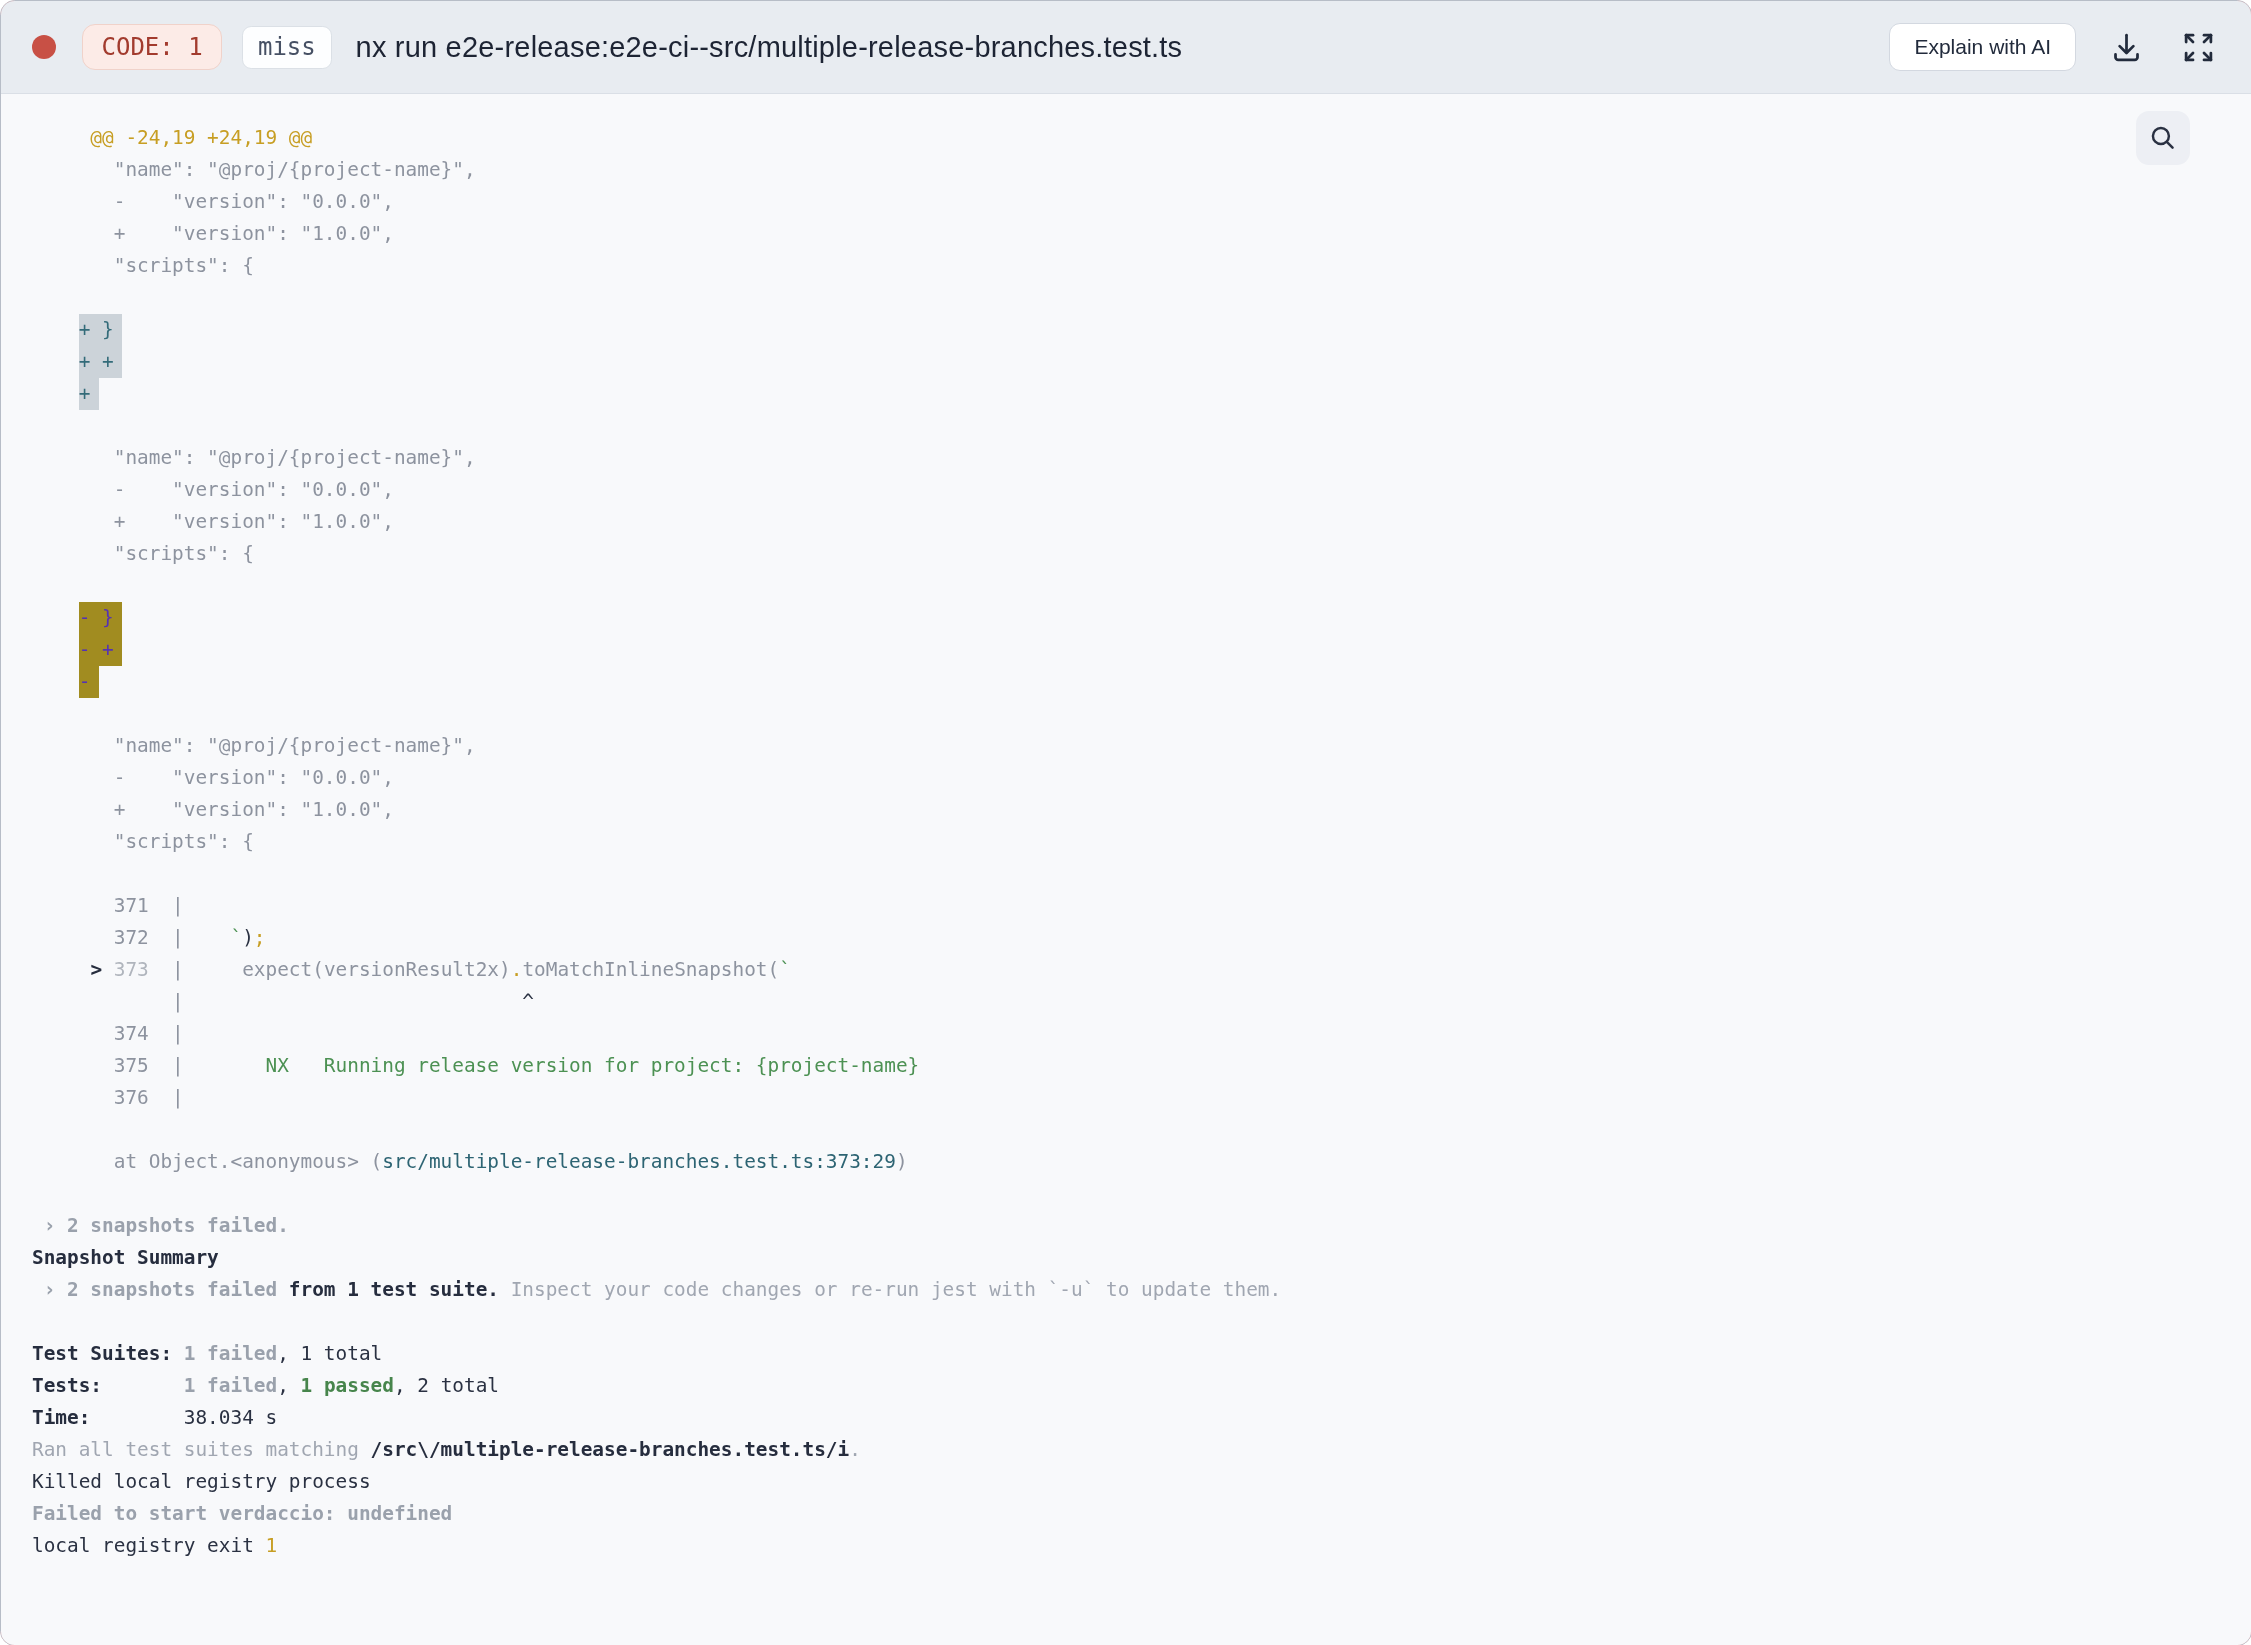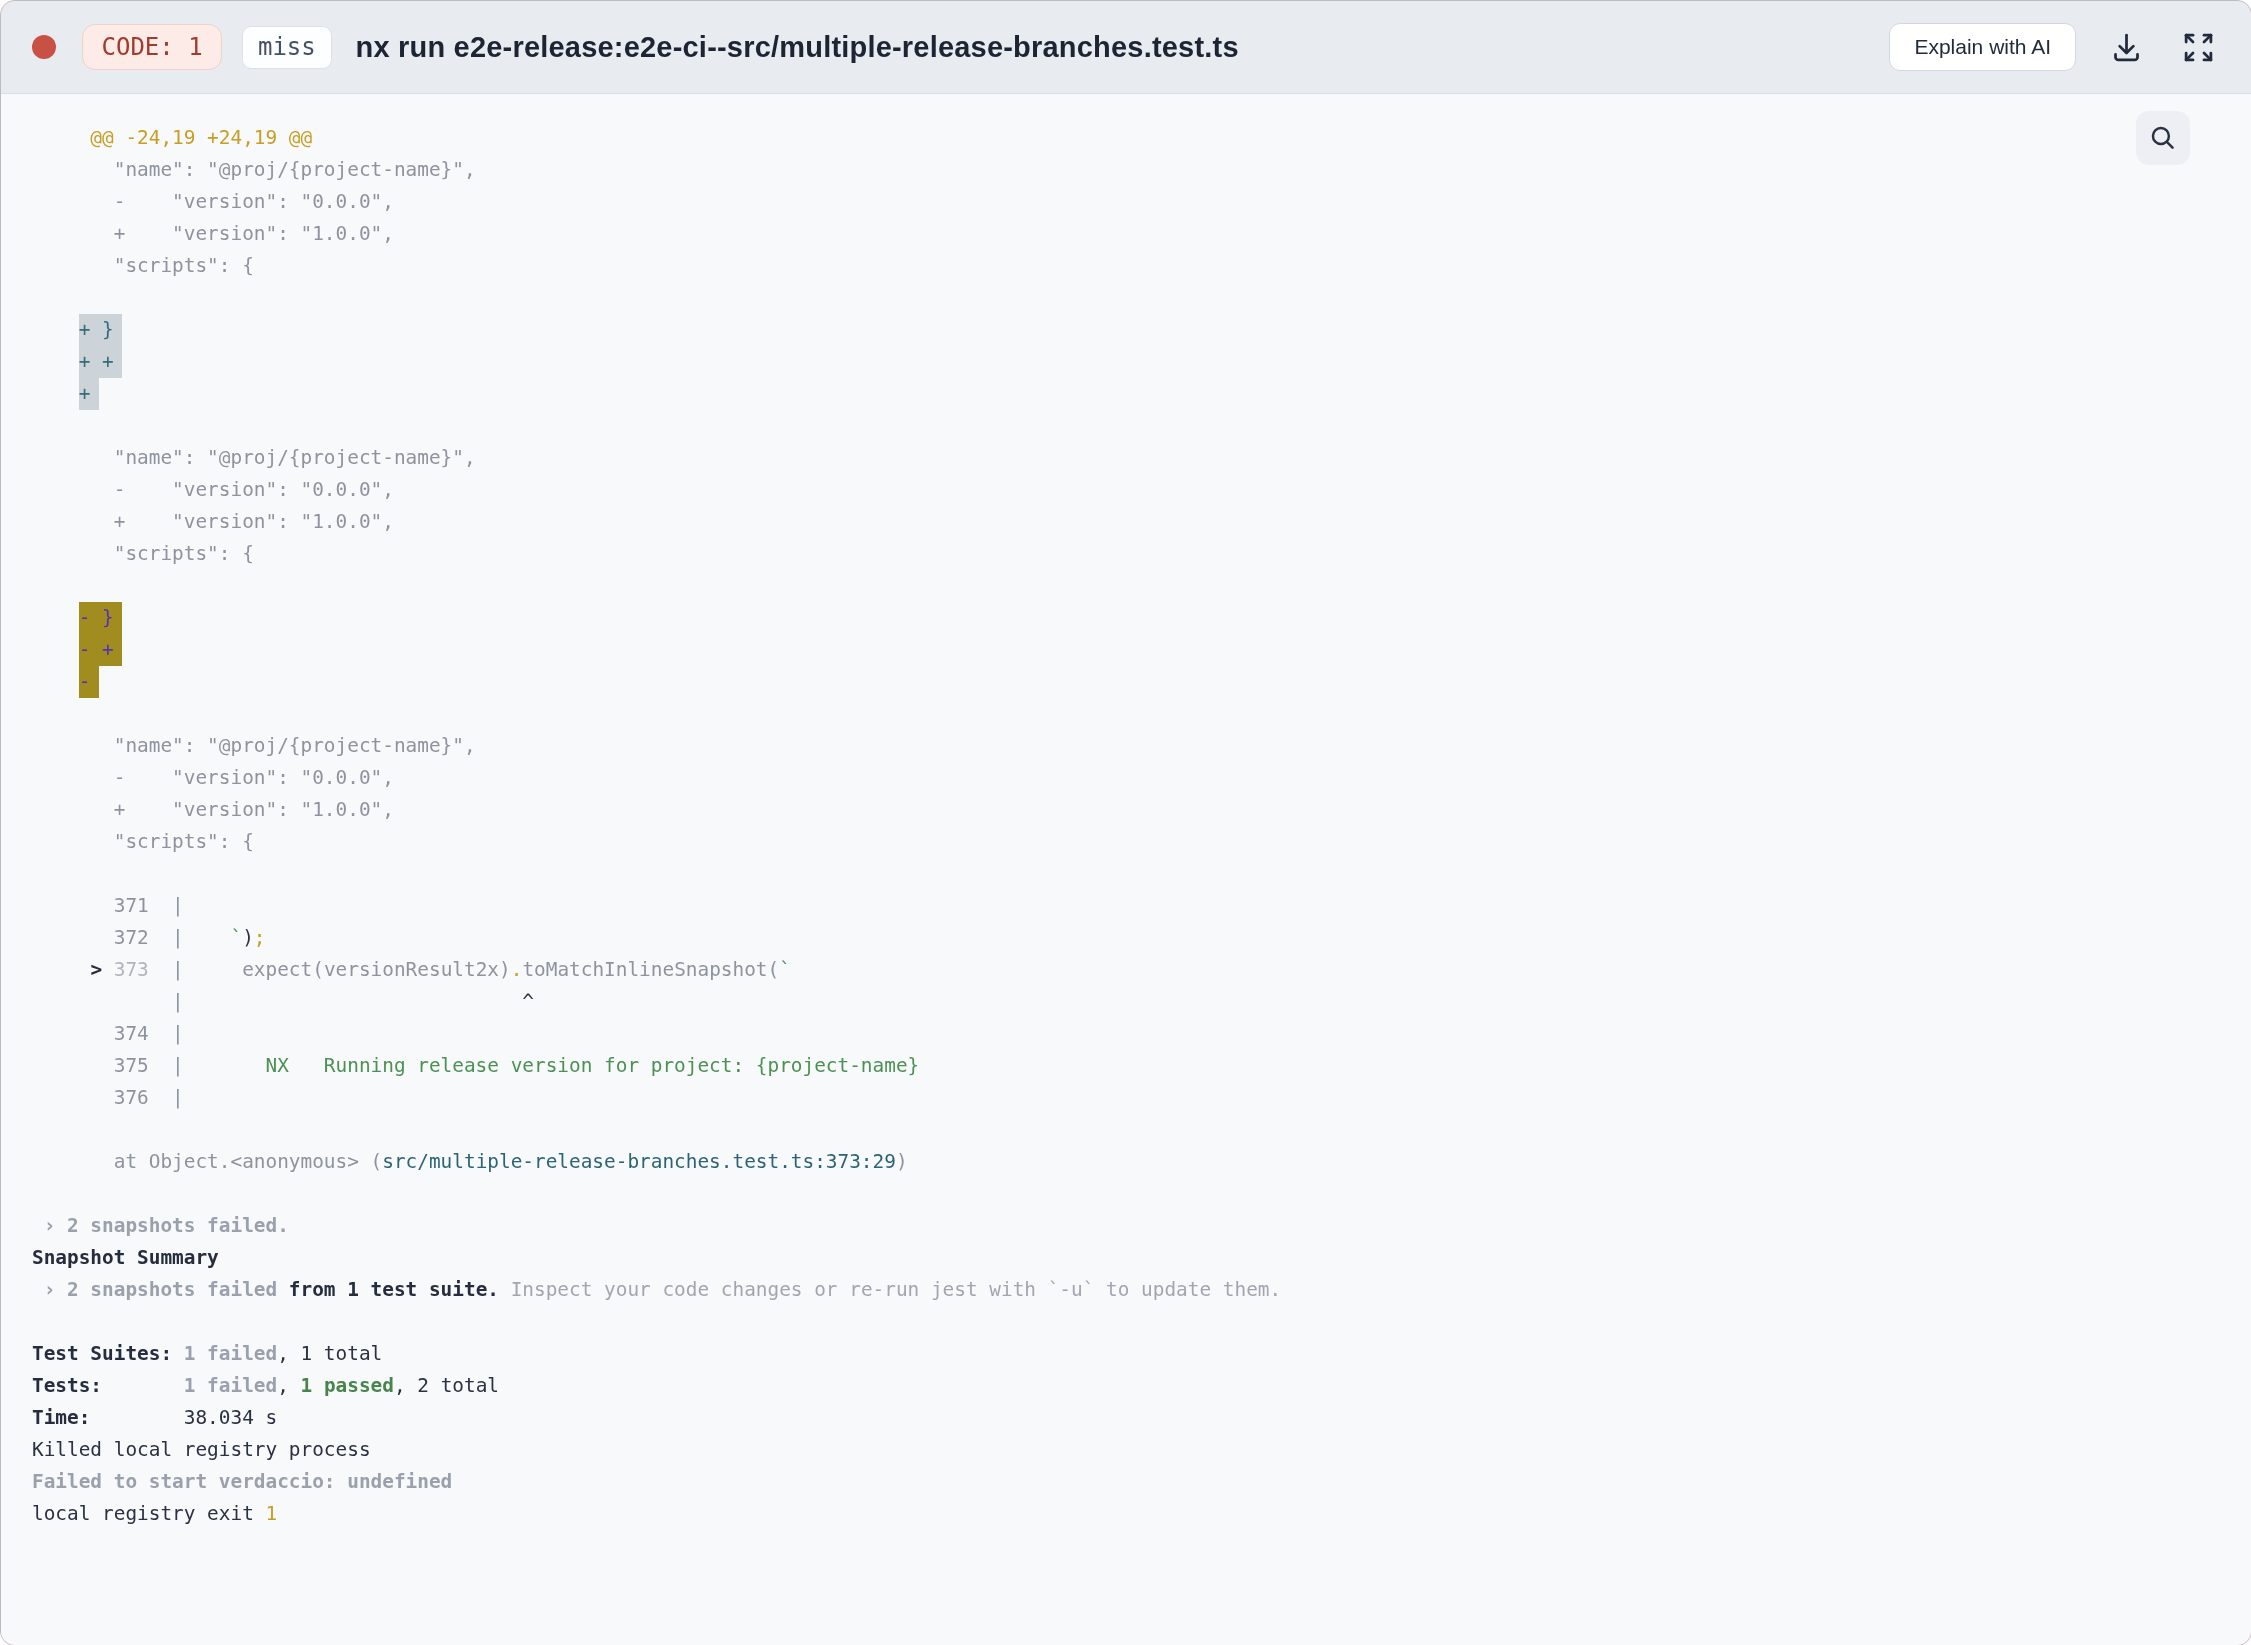--- a/index.html
+++ b/index.html
@@ -6,21 +6,21 @@
   body{width:2252px;height:1646px;font-family:"Liberation Sans",sans-serif;}
   .window{box-sizing:border-box;width:2252px;height:1646px;border:1.8px solid #b7bdc7;
           border-radius:14.8px;overflow:hidden;background:#fca5a5;display:flex;flex-direction:column;}
   .header{height:92px;min-height:92px;background:#e8ecf1;display:flex;align-items:center;
           padding:0 31px;border-bottom:0.9px solid #dadfe6;}
   .dot{width:24px;height:24px;border-radius:50%;background:#c85045;margin-right:26px;flex:none;}
   .badge-code{font-family:"DejaVu Sans Mono",monospace;font-size:24px;color:#a23b2e;background:#fcebe7;
           border:1.8px solid #f0d2ca;border-radius:13px;padding:8.3px 18.5px;flex:none;}
   .badge-miss{font-family:"DejaVu Sans Mono",monospace;font-size:24px;color:#465064;background:#fdfeff;
           border:1.8px solid #dbe0e6;border-radius:9.2px;padding:6.5px 14.8px;margin-left:20px;flex:none;}
-  .title{font-size:29px;font-weight:700;color:#1d2434;margin-left:24px;flex:1;
+  .title{font-size:29px;font-weight:400;color:#1d2434;margin-left:24px;flex:1;
           white-space:nowrap;overflow:hidden;letter-spacing:0.2px;}
   .controls{display:flex;align-items:center;gap:28px;margin-left:18.5px;}
   .btn-explain{font-family:"Liberation Sans",sans-serif;font-size:21px;color:#222b3c;background:#ffffff;
           border:1.8px solid #d3d8e0;border-radius:11px;padding:11px 24px;cursor:pointer;white-space:nowrap;}
   .icon-btn{background:none;border:none;padding:5.5px;cursor:pointer;display:flex;align-items:center;}
   .terminal{position:relative;flex:1;background:#f8f9fb;padding:28px 0 0 31px;overflow:hidden;}
   .search-btn{position:absolute;top:16.6px;right:61px;width:54px;height:54px;border-radius:13px;
           background:#edeff4;border:none;display:flex;align-items:center;justify-content:center;cursor:pointer;}
   .term-line{font-family:"DejaVu Sans Mono",monospace;font-size:19.4px;line-height:32px;height:32px;white-space:pre;}
   .s-yellow{color:#c79e23;}
@@ -123,20 +123,21 @@
         <div class="term-line">&nbsp;</div>
         <div class="term-line"><span class="s-ctx">       at Object.&lt;anonymous&gt; (</span><span class="s-teal">src/multiple-release-branches.test.ts:373:29</span><span class="s-ctx">)</span></div>
         <div class="term-line">&nbsp;</div>
         <div class="term-line"><span class="s-gray-bold"> › 2 snapshots failed.</span></div>
         <div class="term-line"><span class="s-dark-bold">Snapshot Summary</span></div>
         <div class="term-line"><span class="s-gray-bold"> › 2 snapshots failed</span><span class="s-dark-bold"> from 1 test suite.</span><span class="s-gray"> Inspect your code changes or re-run jest with `-u` to update them.</span></div>
         <div class="term-line">&nbsp;</div>
         <div class="term-line"><span class="s-dark-bold">Test Suites: </span><span class="s-gray-bold">1 failed</span><span class="s-dark">, 1 total</span></div>
         <div class="term-line"><span class="s-dark-bold">Tests:       </span><span class="s-gray-bold">1 failed</span><span class="s-dark">, </span><span class="s-green-bold">1 passed</span><span class="s-dark">, 2 total</span></div>
         <div class="term-line"><span class="s-dark-bold">Time:        </span><span class="s-dark">38.034 s</span></div>
+        <div class="term-line"><span class="s-gray">Ran all test suites matching </span><span class="s-dark-bold">/src\/multiple-release-branches.test.ts/i</span><span class="s-gray">.</span></div>
         <div class="term-line"><span class="s-dark">Killed local registry process</span></div>
         <div class="term-line"><span class="s-gray-bold">Failed to start verdaccio: undefined</span></div>
         <div class="term-line"><span class="s-dark">local registry exit </span><span class="s-yellow">1</span></div>
       </div>
   </div>
 
 </div>
 
 
 </body></html>

